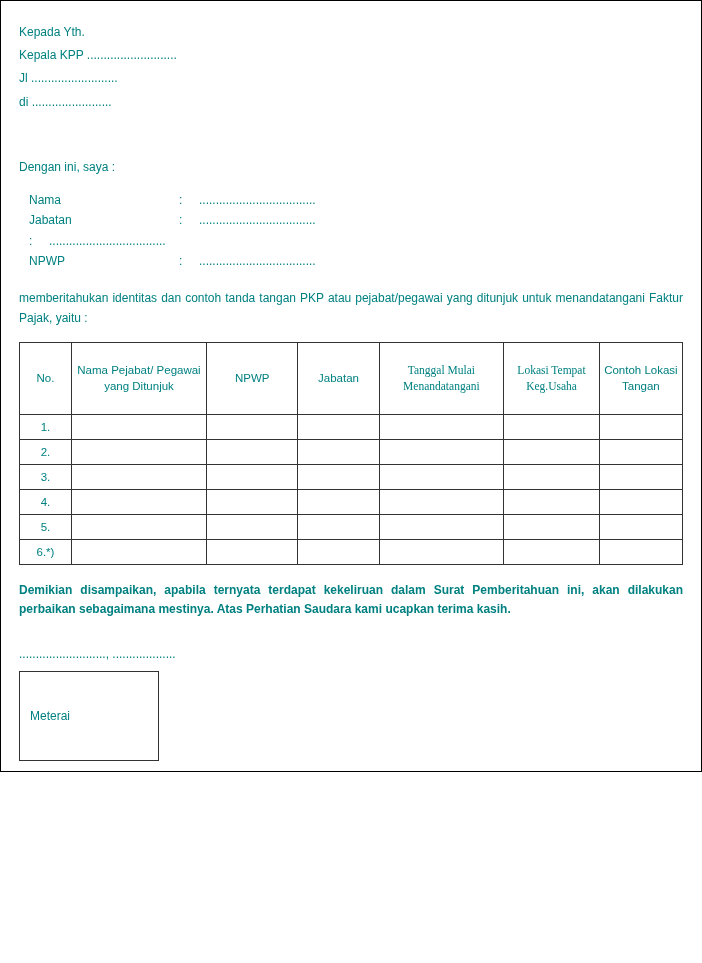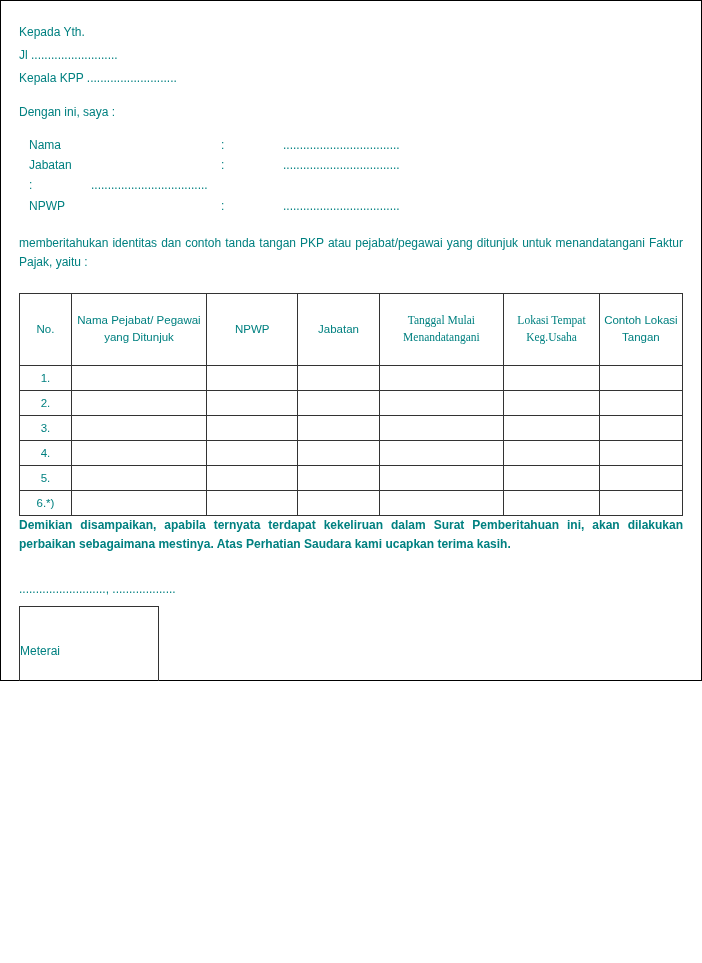--- a/index.html
+++ b/index.html
@@ -6,53 +6,53 @@
   body {
     margin: 0;
     padding: 0;
     background: #fff;
     font-family: Verdana, Geneva, sans-serif;
     font-size: 12px;
     color: #008080;
   }
   .page {
     width: 702px;
-    height: 681px;
+    height: 772px;
     border: 1px solid #000;
     padding: 22px 18px 18px 18px;
     position: relative;
   }
   .header-line {
     margin-bottom: 4px;
     line-height: 1.6;
   }
   .intro {
-    margin-top: 16px;
+    margin-top: 48px;
     margin-bottom: 16px;
   }
   .fields {
     margin-left: 10px;
     margin-bottom: 18px;
   }
   .field-row {
     display: flex;
     line-height: 1.7;
-    gap: 42px;
   }
   .field-label { width: 150px; }
   .field-colon { width: 20px; }
   .field-dots { }
   .para {
     text-align: justify;
     line-height: 1.6;
-    margin-bottom: 20px;
+    margin-bottom: 14px;
   }
   table.sig {
     border-collapse: collapse;
     width: 100%;
+    margin-bottom: 16px;
   }
   table.sig th, table.sig td {
     border: 1px solid #333;
     text-align: center;
     vertical-align: middle;
     font-size: 11.5px;
     color: #008080;
     padding: 4px 2px;
   }
   table.sig th {
@@ -74,44 +74,48 @@
     margin-bottom: 28px;
     font-weight: bold;
   }
   .place-date { margin-bottom: 10px; }
   .meterai-box {
     border: 1px solid #333;
     width: 140px;
     height: 90px;
     display: flex;
     align-items: center;
+    padding-left: 10px;
     margin-bottom: 20px;
   }
   .sig-line { margin-bottom: 20px; }
   .footnote {
     margin-bottom: 32px;
   }
   .footnote-row { display: flex; }
   .footnote-mark { width: 30px; }
   .catatan {
     text-align: justify;
     line-height: 1.6;
   }
 </style>
 </head>
 <body>
 
 <div class="page">
 
   <div class="header-line">Kepada Yth.</div>
   <div class="header-line">
+    <span>Kepala KPP </span><span>...........................</span>
+  </div>
+  <div class="header-line">
     <span>Jl </span><span>..........................</span>
   </div>
   <div class="header-line">
-    <span>Kepala KPP </span><span>...........................</span>
+    <span>di </span><span>........................</span>
   </div>
 
   <div class="intro">Dengan ini, saya :</div>
 
   <div class="fields">
     <div class="field-row">
       <div class="field-label">Nama</div>
       <div class="field-colon">:</div>
       <div class="field-dots">...................................</div>
     </div>

